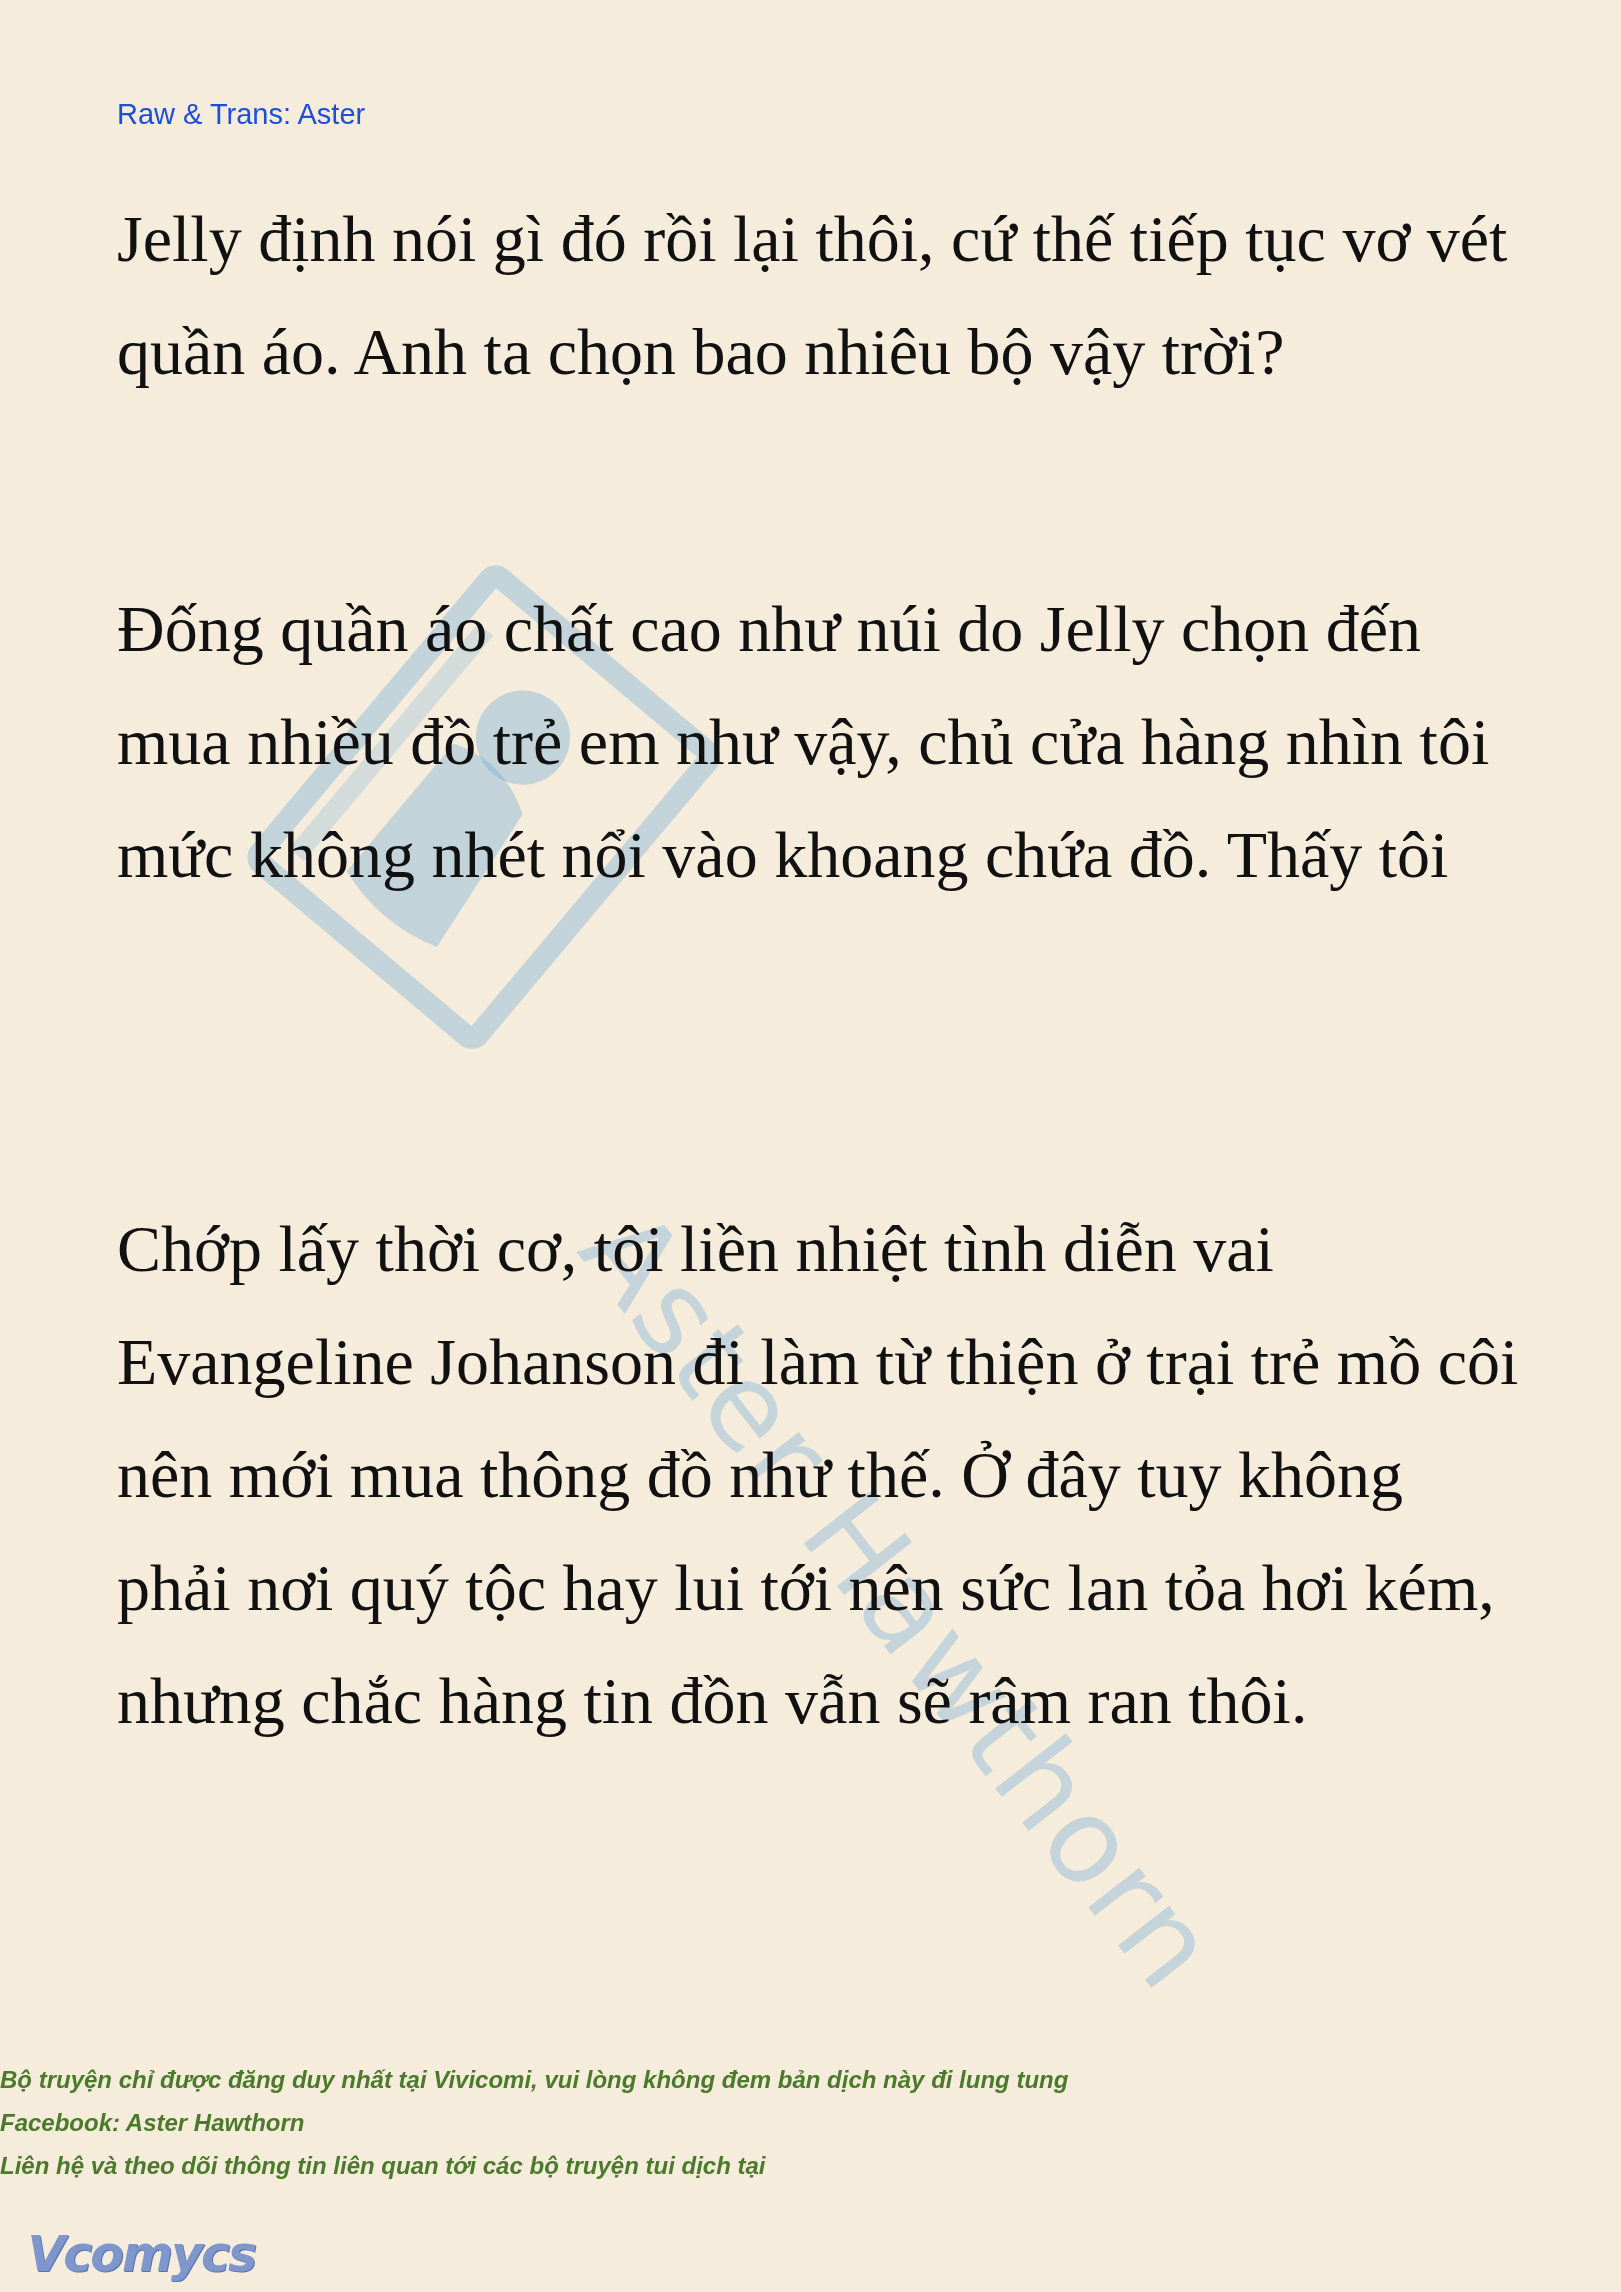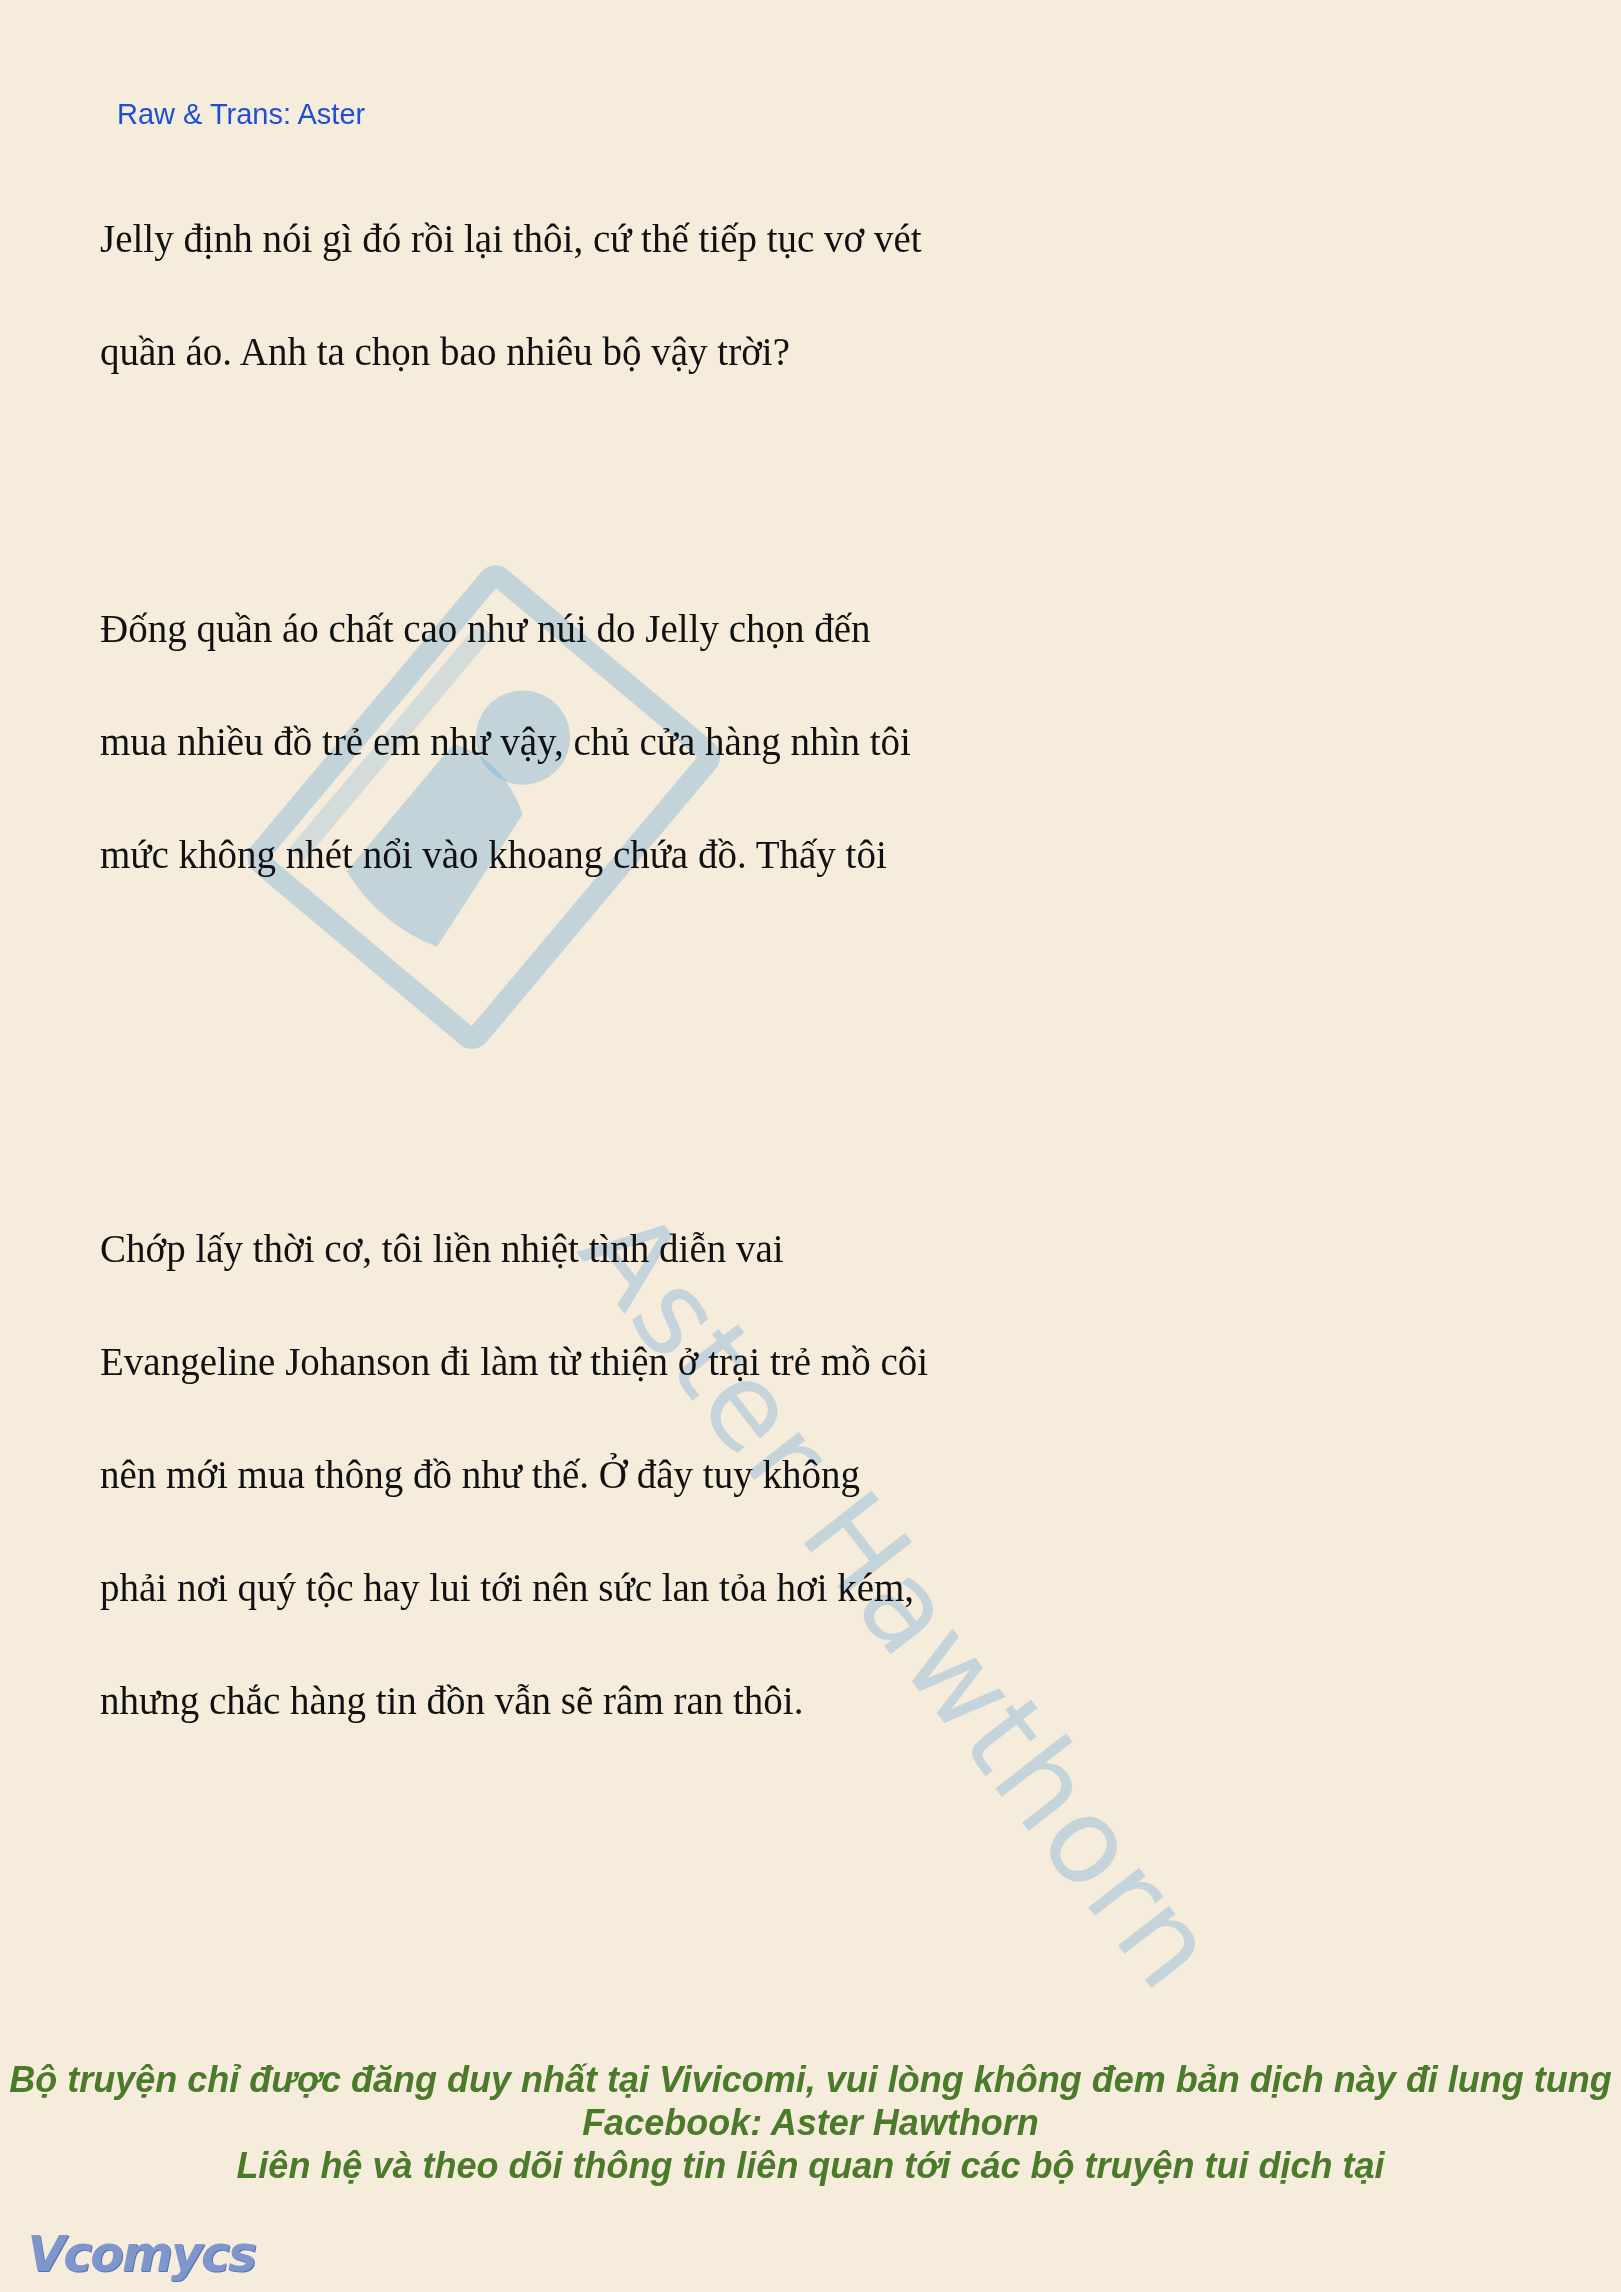--- a/index.html
+++ b/index.html
@@ -15,24 +15,24 @@
     .credit {
       position: absolute;
       left: 117px;
       top: 98px;
       font-family: "Liberation Sans", sans-serif;
       font-size: 29px;
       color: #1d4ed8;
     }
     .paragraph {
       position: absolute;
-      left: 100px;
+      left: 117px;
       width: 1431px;
       font-family: "Liberation Serif", serif;
-      font-size: 39px;
+      font-size: 66px;
       line-height: 113px;
       margin: 0;
     }
     .paragraph .line { display: block; white-space: nowrap; }
     #p1 { top: 182px; }
     #p2 { top: 572px; }
     #p3 { top: 1192px; }
 
     
     .watermark {
@@ -59,25 +59,25 @@
       top: 549px;
       width: 510px;
       height: 510px;
     }
 
     .footer-notice {
       position: absolute;
       left: 0;
       width: 1621px;
       top: 2058px;
-      text-align: center;
+      text-align: left;
       font-family: "Liberation Sans", sans-serif;
       font-style: italic;
       font-weight: bold;
-      font-size: 36px;
+      font-size: 24px;
       line-height: 43px;
       color: #4a7a2a;
     }
     .footer-notice .line { display: block; }
 
     .brand-logo {
       position: absolute;
       left: 27.4px;
       top: 2213px;
       font-family: "DejaVu Sans", sans-serif;

